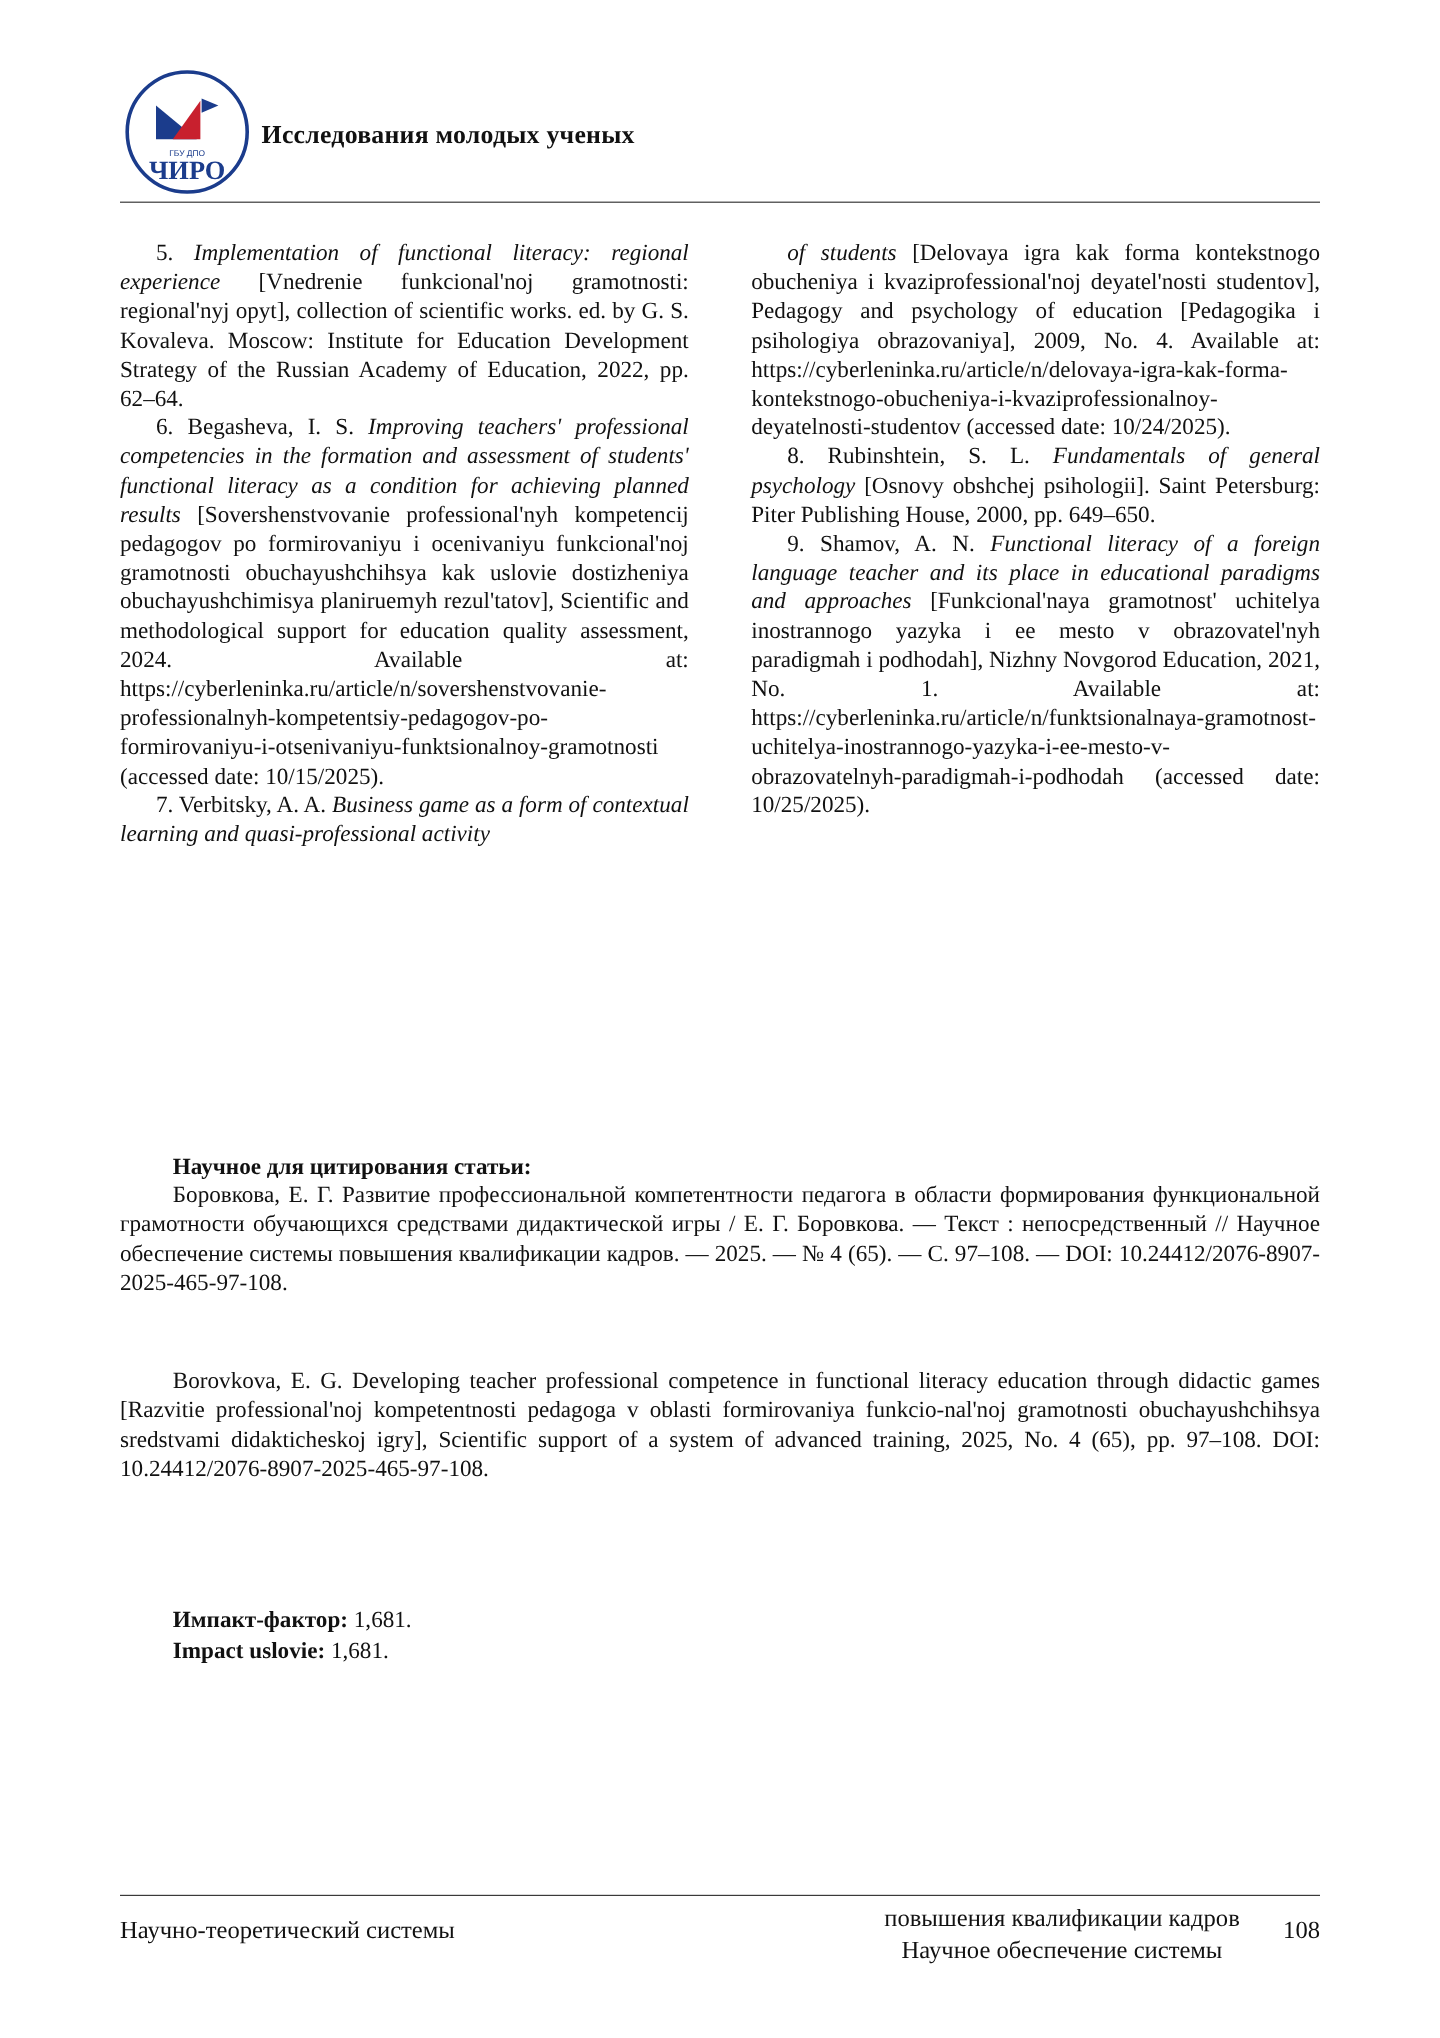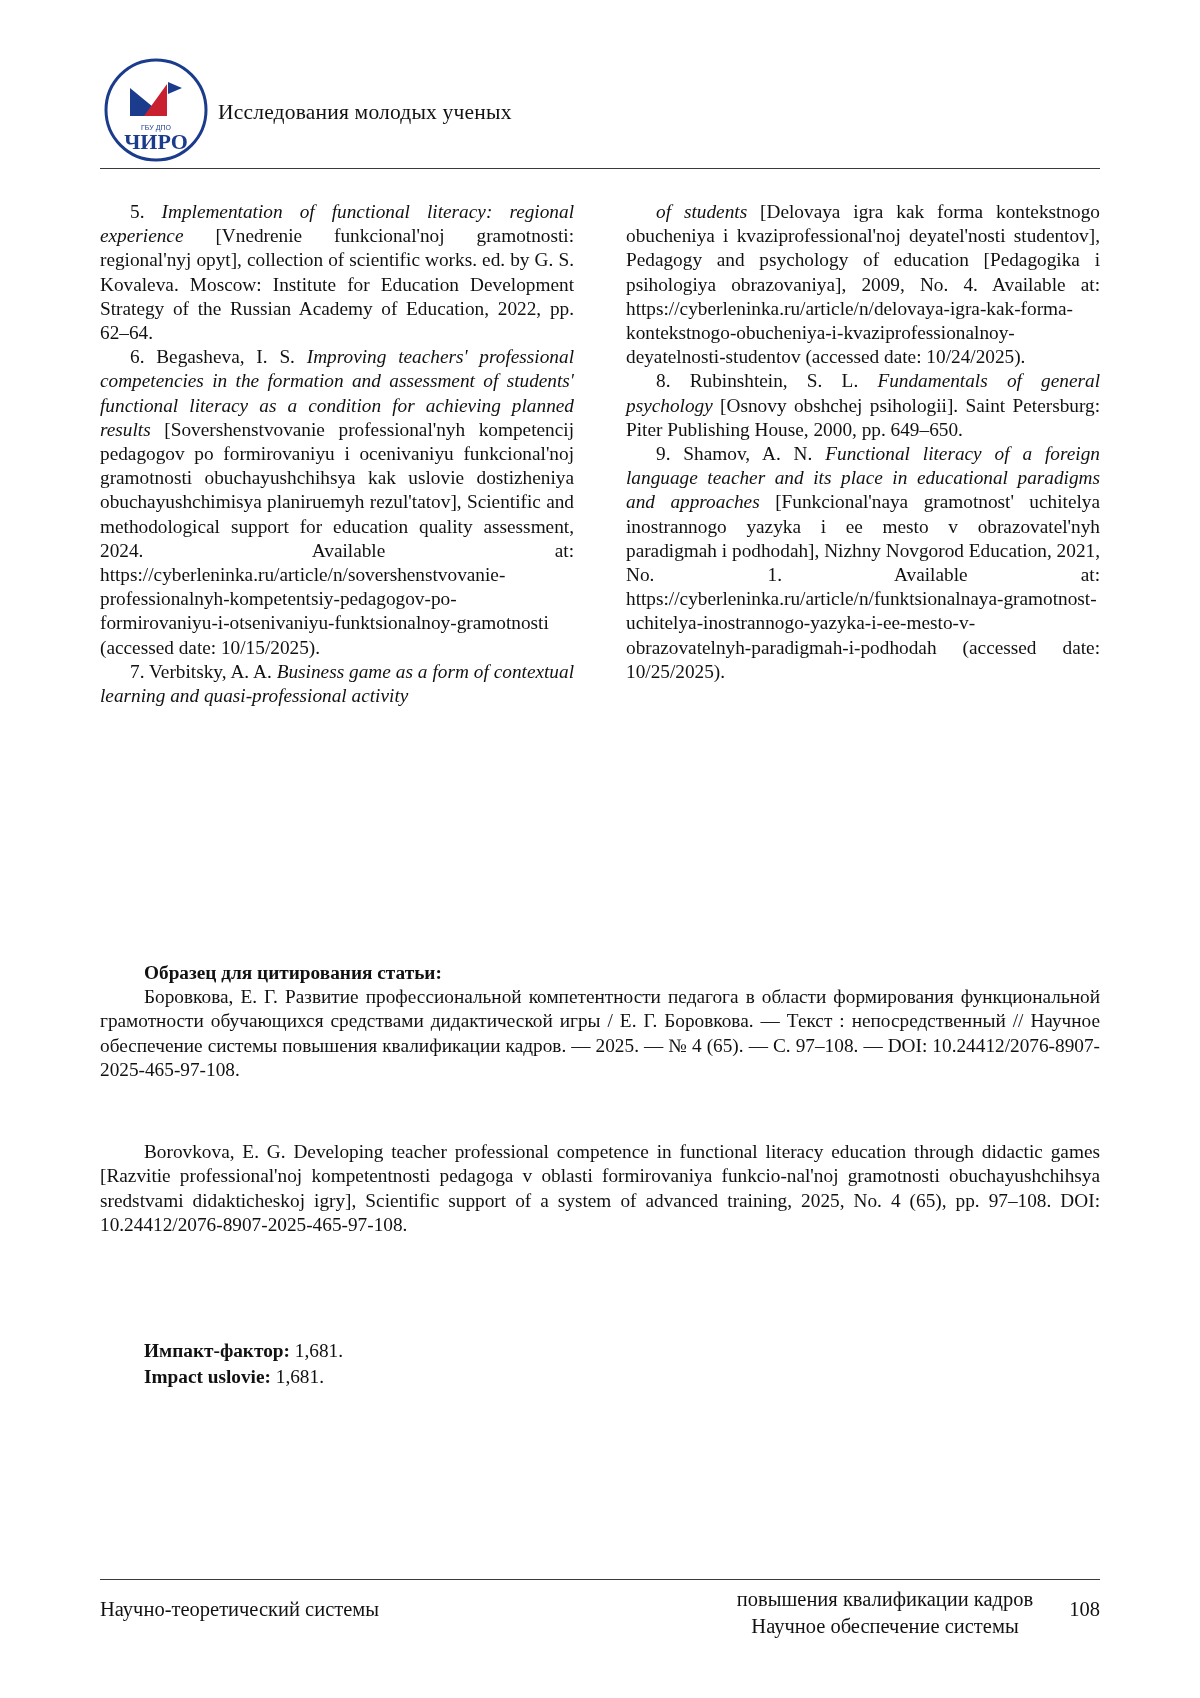--- a/index.html
+++ b/index.html
@@ -36,21 +36,21 @@
     top: 2px;
     width: 104px;
     height: 112px;
   }
   .logo svg { display: block; }
   .header-title {
     position: absolute;
     left: 118px;
     top: 48px;
     font-family: "Liberation Serif", serif;
-    font-weight: normal;
+    font-weight: bold;
     font-size: 21.5px;
     letter-spacing: 0.2px;
     color: #111;
   }
   .header-rule {
     position: absolute;
     top: 168px;
     left: 100px;
     right: 100px;
     border-top: 1.6px solid #3a3a3a;
@@ -177,21 +177,21 @@
       <p class="ref">7. Verbitsky, A. A. <i>Business game as a form of contextual learning and quasi-professional activity</i></p>
     </div>
     <div class="col">
       <p class="ref"><i>of students</i> [Delovaya igra kak forma kontekstnogo obucheniya i kvaziprofessional'noj deyatel'nosti studentov], Pedagogy and psychology of education [Pedagogika i psihologiya obrazovaniya], 2009, No. 4. Available at: https://cyberleninka.ru/article/n/delovaya-igra-kak-forma-kontekstnogo-obucheniya-i-kvaziprofessionalnoy-deyatelnosti-studentov (accessed date: 10/24/2025).</p>
       <p class="ref">8. Rubinshtein, S. L. <i>Fundamentals of general psychology</i> [Osnovy obshchej psihologii]. Saint Petersburg: Piter Publishing House, 2000, pp. 649–650.</p>
       <p class="ref">9. Shamov, A. N. <i>Functional literacy of a foreign language teacher and its place in educational paradigms and approaches</i> [Funkcional'naya gramotnost' uchitelya inostrannogo yazyka i ee mesto v obrazovatel'nyh paradigmah i podhodah], Nizhny Novgorod Education, 2021, No. 1. Available at: https://cyberleninka.ru/article/n/funktsionalnaya-gramotnost-uchitelya-inostrannogo-yazyka-i-ee-mesto-v-obrazovatelnyh-paradigmah-i-podhodah (accessed date: 10/25/2025).</p>
     </div>
   </div>
 
   <div class="block" id="cite-ru">
-    <p class="block-title">Образец для цитирования статьи:</p>
+    <p class="block-title">Научное для цитирования статьи:</p>
     <p class="block-body">Боровкова, Е. Г. Развитие профессиональной компетентности педагога в области формирования функциональной грамотности обучающихся средствами дидактической игры / Е. Г. Боровкова. — Текст : непосредственный // Научное обеспечение системы повышения квалификации кадров. — 2025. — № 4 (65). — С. 97–108. — DOI: 10.24412/2076-8907-2025-465-97-108.</p>
   </div>
 
   <div class="block" id="cite-en">
     <p class="block-body">Borovkova, E. G. Developing teacher professional competence in functional literacy education through didactic games [Razvitie professional'noj kompetentnosti pedagoga v oblasti formirovaniya funkcio-nal'noj gramotnosti obuchayushchihsya sredstvami didakticheskoj igry], Scientific support of a system of advanced training, 2025, No. 4 (65), pp. 97–108. DOI: 10.24412/2076-8907-2025-465-97-108.</p>
   </div>
 
   <div class="block" id="impact">
     <p class="impact-line">
       <b>Импакт-фактор:</b>

